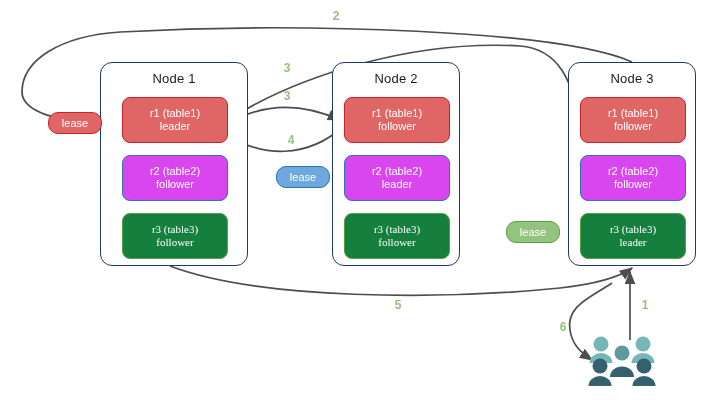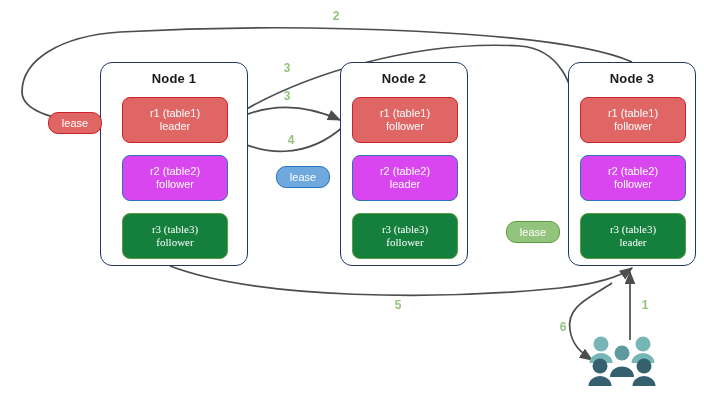--- a/index.html
+++ b/index.html
@@ -8,21 +8,21 @@
   #stage{position:absolute;inset:0;width:704px;height:405px;}
   svg.layer{position:absolute;left:0;top:0;width:704px;height:405px;}
   svg.arrows{pointer-events:none;}
 
   .node-box{
     position:absolute;background:#ffffff;border:1.6px solid #203864;
     border-radius:12px;box-sizing:border-box;
   }
   .node-title{
     position:absolute;left:0;right:0;top:8px;text-align:center;
-    font-size:13px;font-weight:bold;color:#1a1a1a;letter-spacing:.2px;
+    font-size:13px;font-weight:normal;color:#1a1a1a;letter-spacing:.2px;
   }
   .replica{
     position:absolute;box-sizing:border-box;border-radius:8px;
     display:flex;flex-direction:column;align-items:center;justify-content:center;
     color:#ffffff;font-size:11px;line-height:13.5px;text-align:right;
   }
   .replica .l1,.replica .l2{display:block;}
   .r-red{background:#e06666;border:1.6px solid #cc2127;}
   .r-blue{background:#d946ef;border:1.6px solid #2a74bb;}
   .r-green{background:#15803d;border:1.6px solid #5a9e43;font-family:Liberation Serif, serif;}
@@ -78,21 +78,21 @@
     <div class="replica r-blue" style="left:21px;top:92px;width:106px;height:46px;">
       <span class="l1">r2 (table2)</span>
       <span class="l2">follower</span>
     </div>
     <div class="replica r-green" style="left:21px;top:150px;width:106px;height:46px;">
       <span class="l1">r3 (table3)</span>
       <span class="l2">follower</span>
     </div>
   </div>
 
-  <div class="node-box" style="left:340px;top:62px;width:128px;height:204px;">
+  <div class="node-box" style="left:332px;top:62px;width:128px;height:204px;">
     <div class="node-title">Node 2</div>
     <div class="replica r-red" style="left:11px;top:34px;width:106px;height:46px;">
       <span class="l1">r1 (table1)</span>
       <span class="l2">follower</span>
     </div>
     <div class="replica r-blue" style="left:11px;top:92px;width:106px;height:46px;">
       <span class="l1">r2 (table2)</span>
       <span class="l2">leader</span>
     </div>
     <div class="replica r-green" style="left:11px;top:150px;width:106px;height:46px;">

